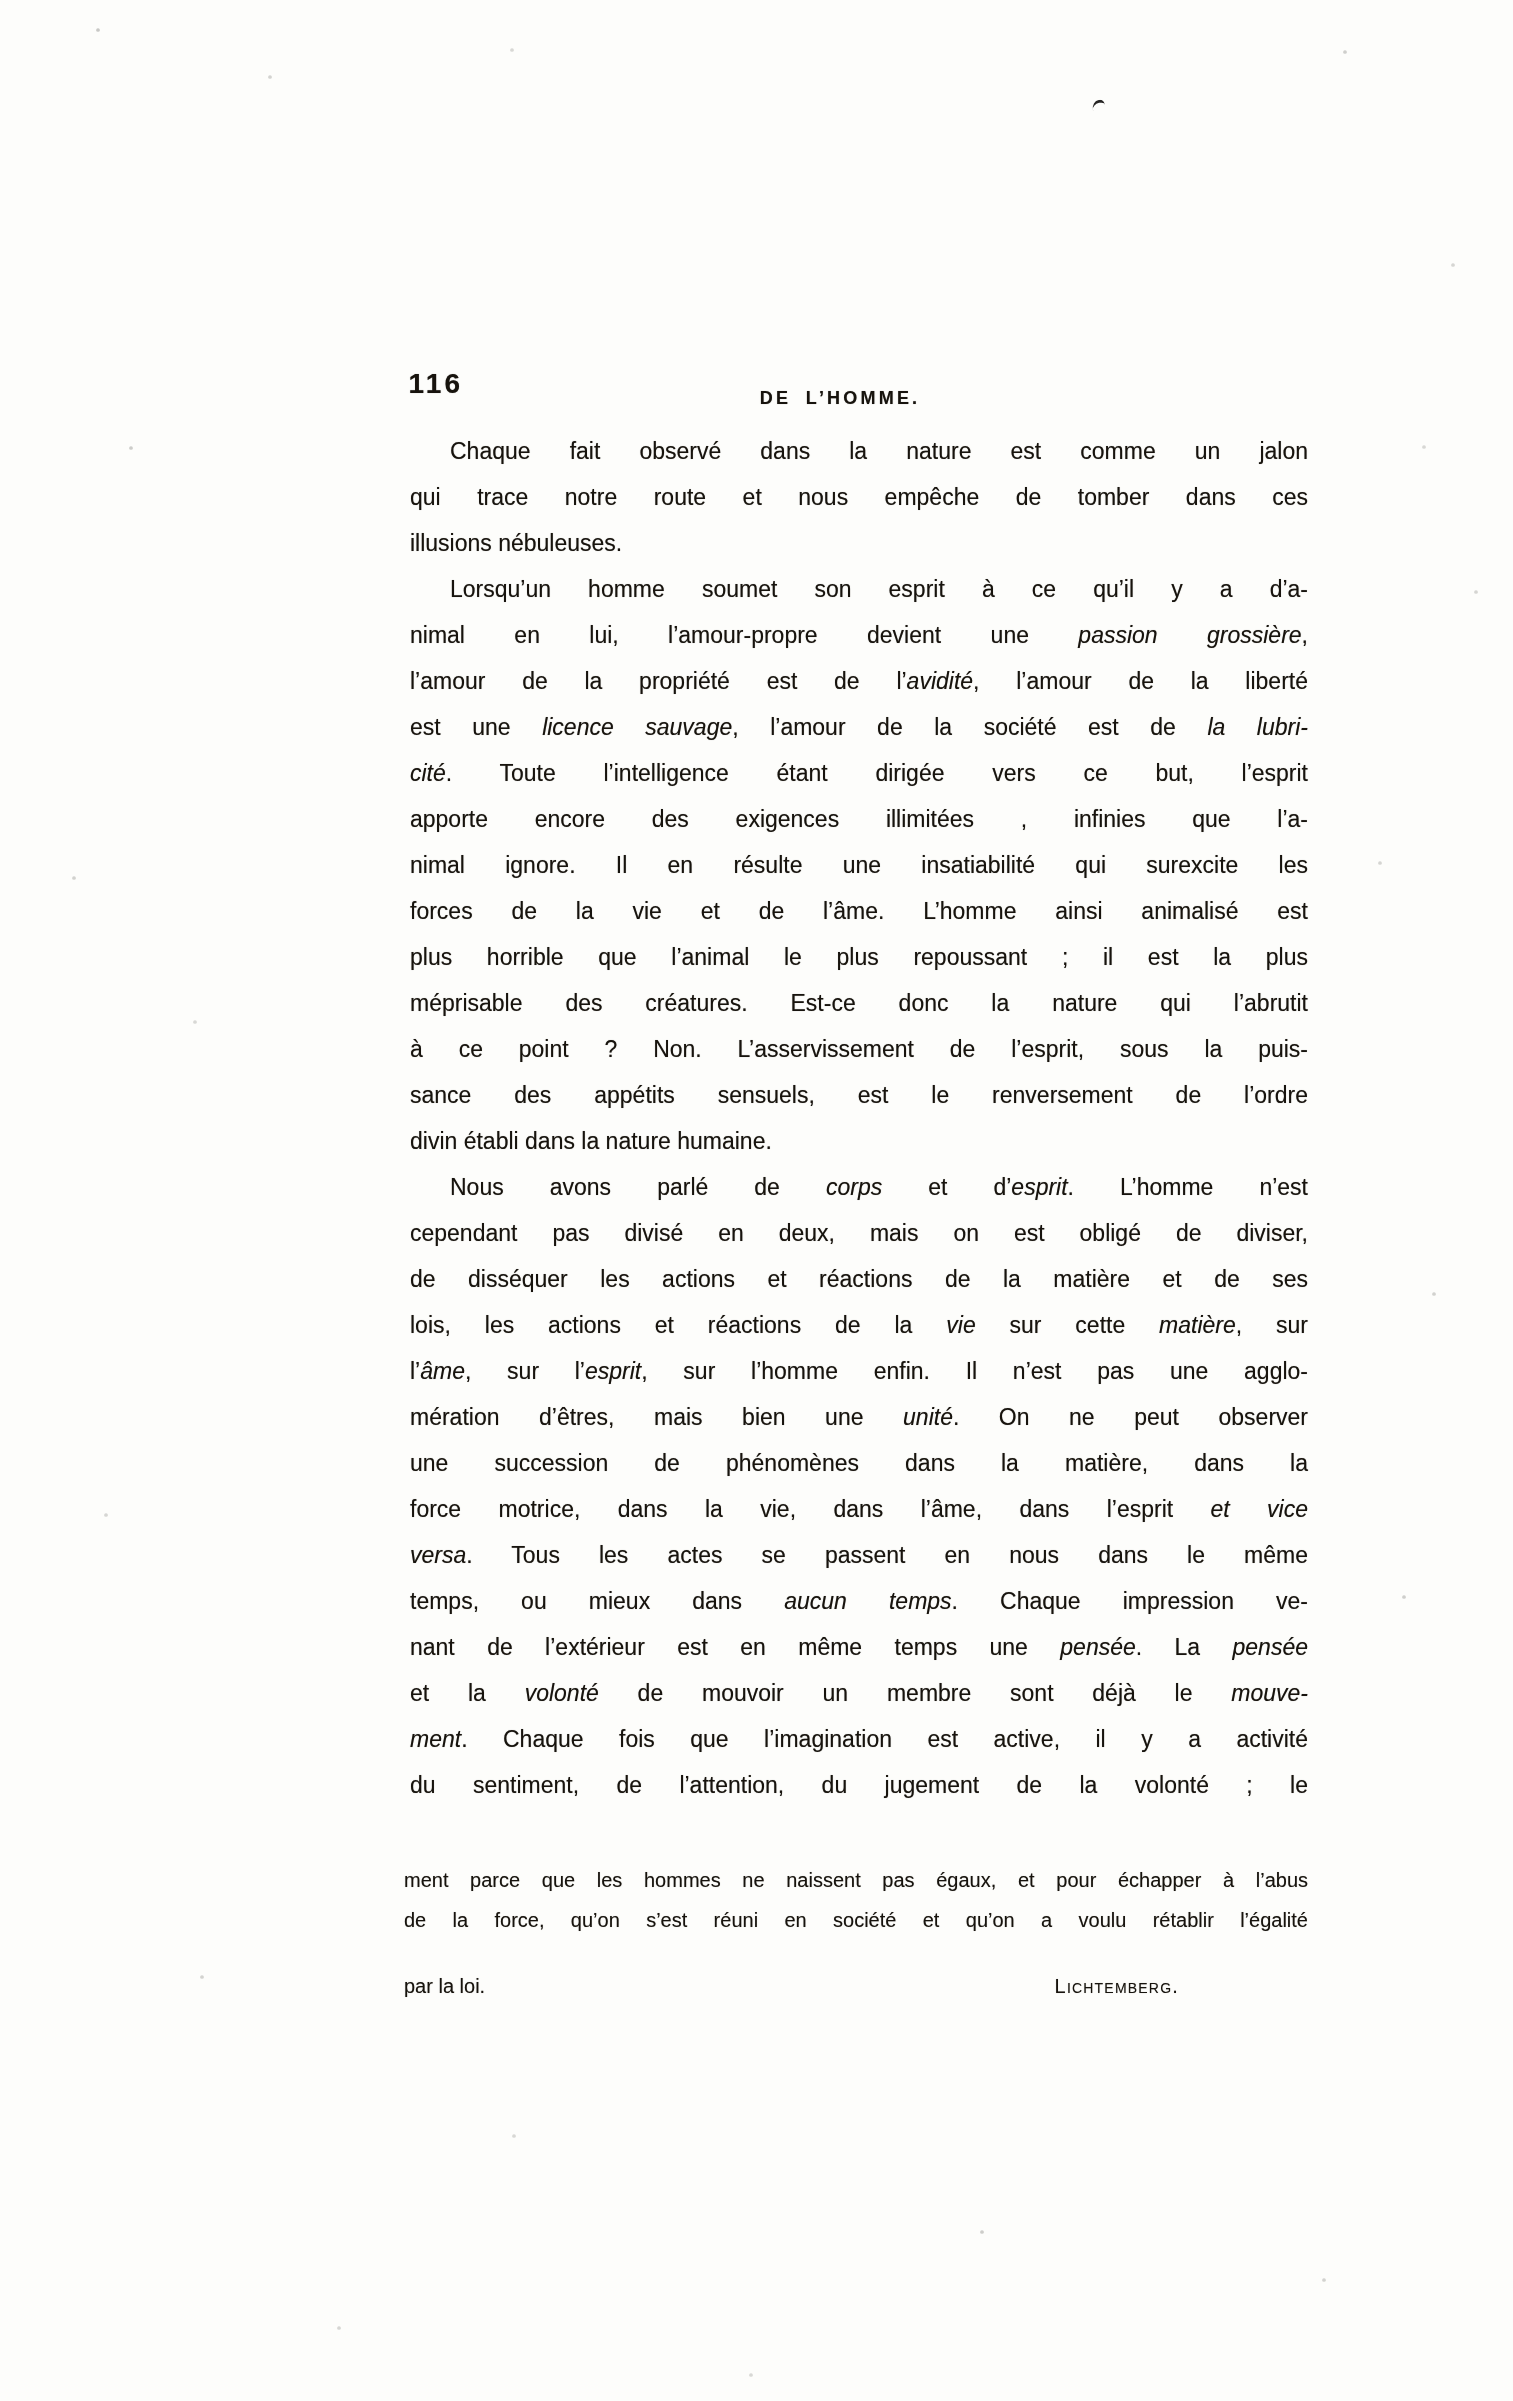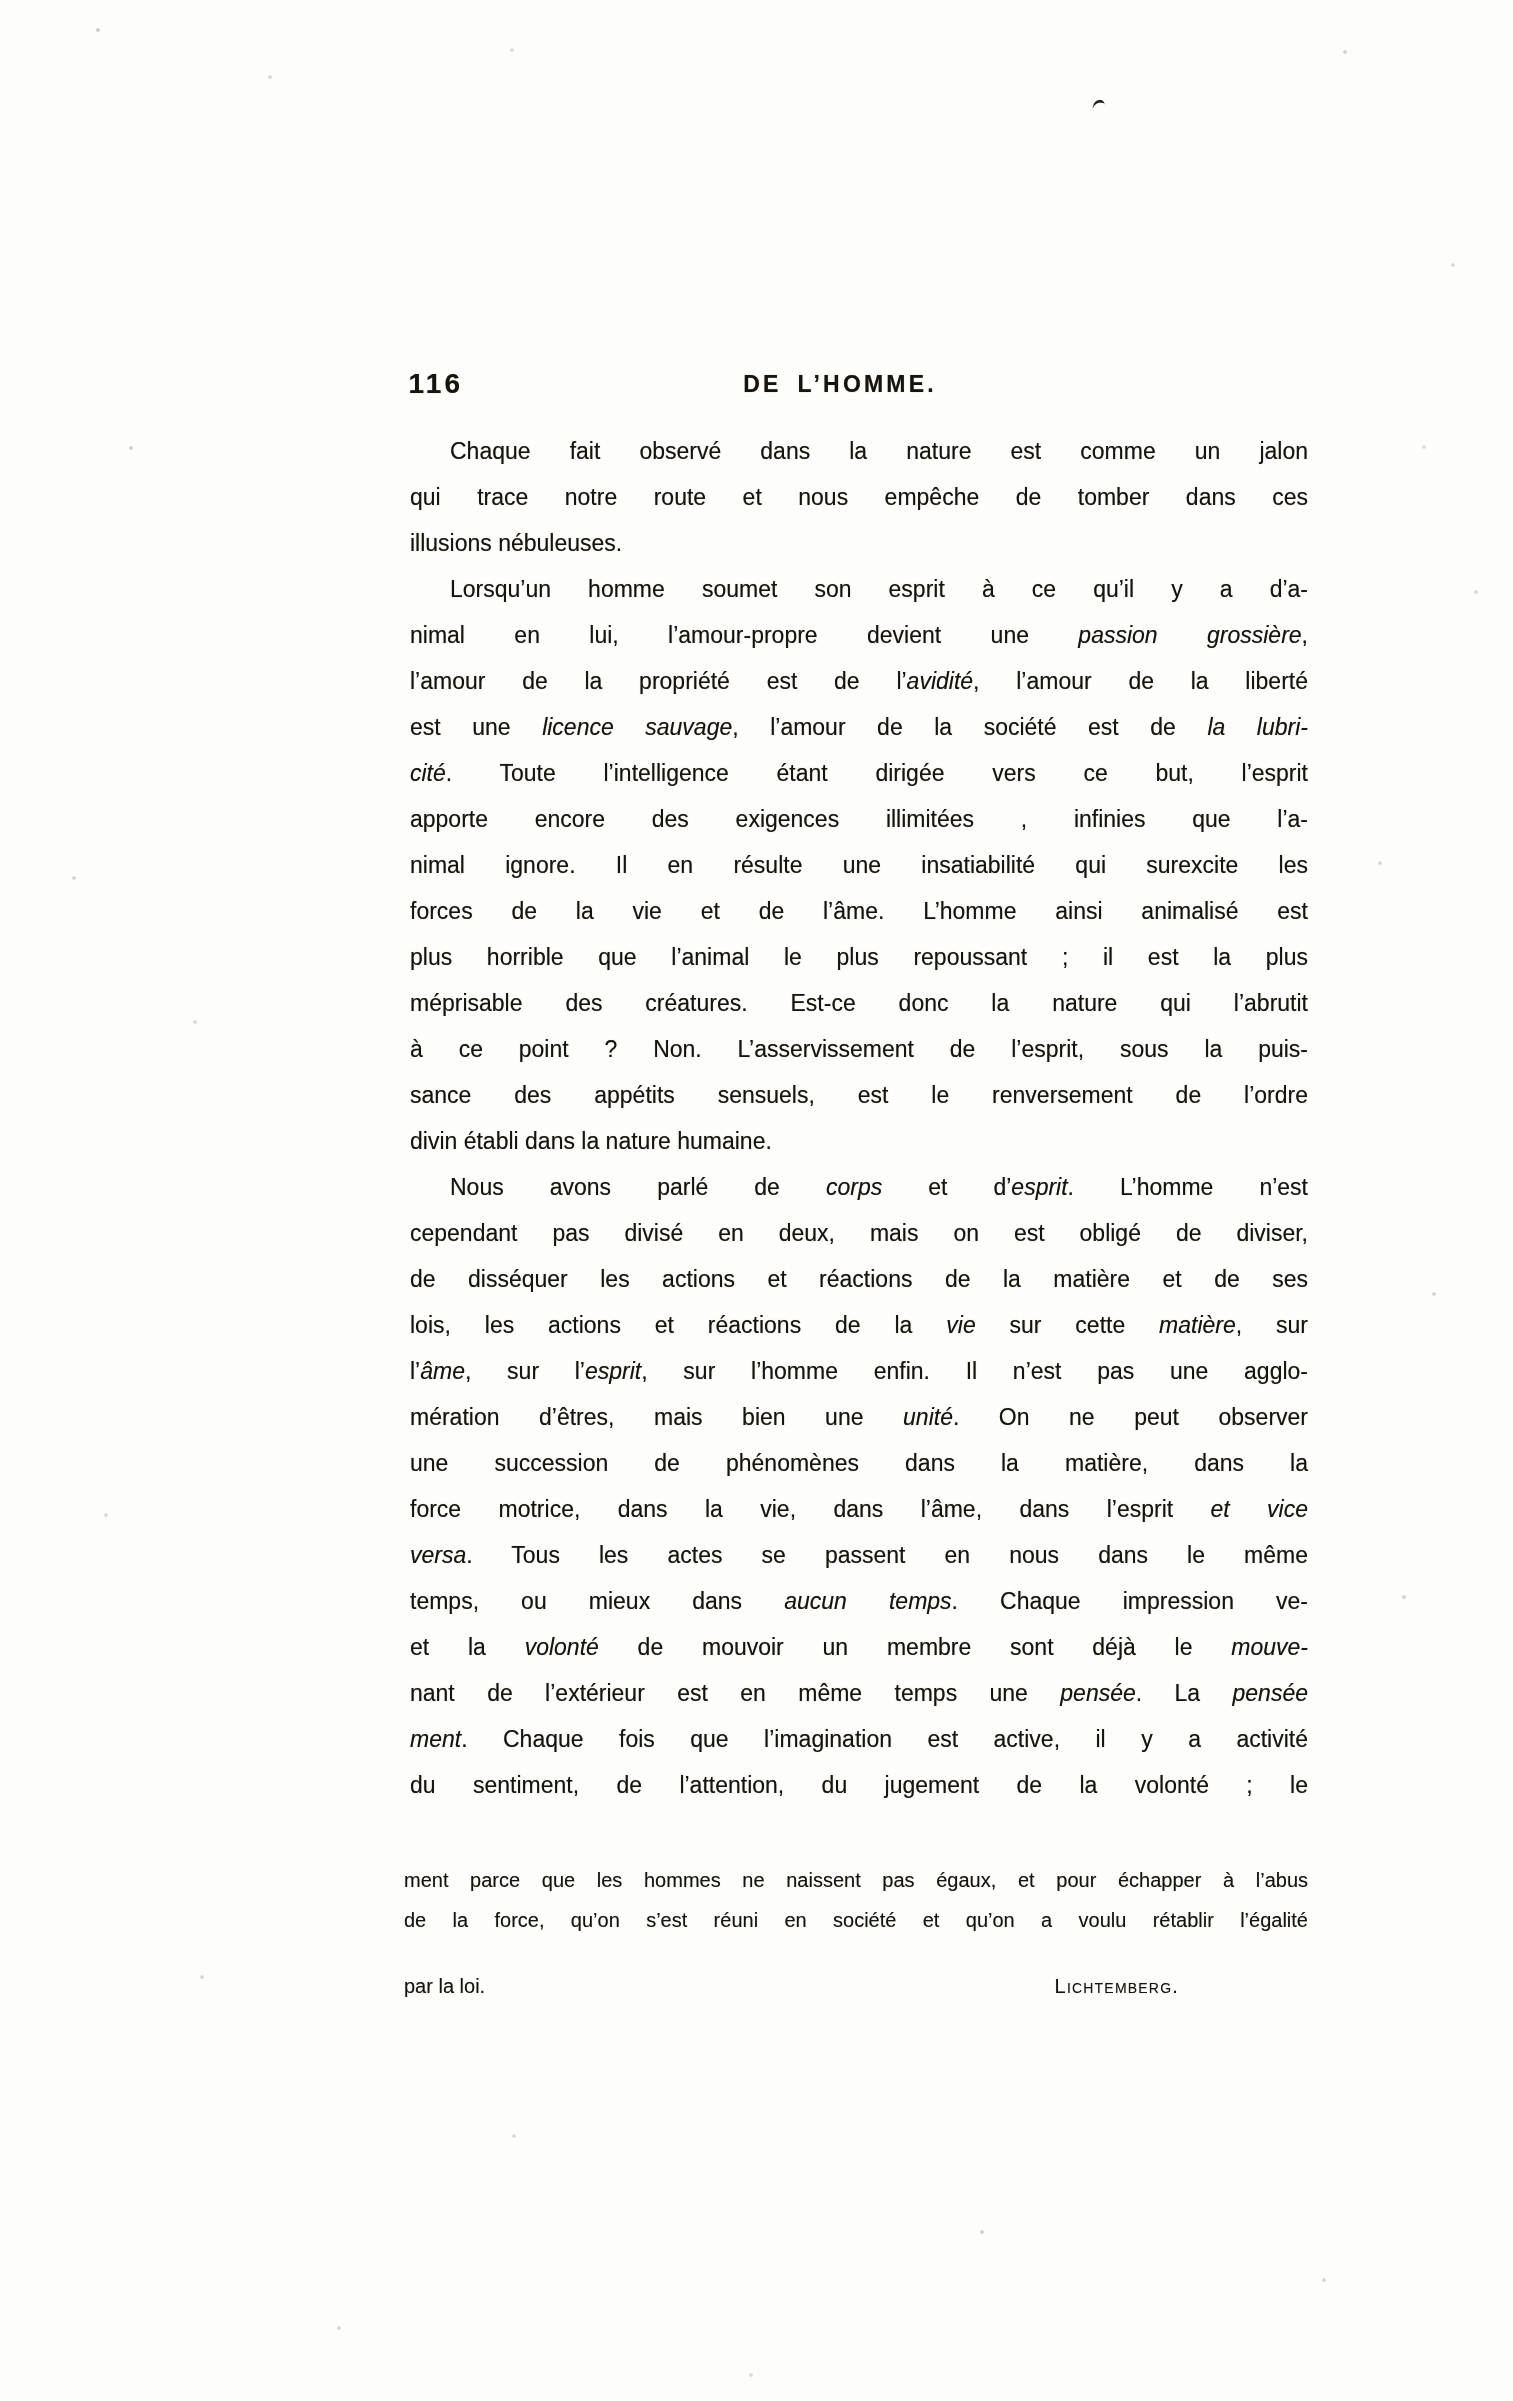--- a/index.html
+++ b/index.html
@@ -33,23 +33,23 @@
     left: -1.6px;
     top: 1.6px;
     font-size: 28px;
     letter-spacing: 3.2px;
     font-weight: bold;
     text-shadow: 0 0 0.8px rgba(23,19,13,.55);
   }
   .running-title {
     position: absolute;
     left: calc(50% - 19px);
-    top: 5px;
+    top: 22px;
     transform: translateX(-50%);
-    font-size: 23px;
+    font-size: 18px;
     font-weight: bold;
     letter-spacing: 3.2px;
     word-spacing: 6.4px;
     white-space: nowrap;
     text-shadow: 0 0 0.8px rgba(23,19,13,.5);
   }
   
   .text-block {
     position: absolute;
     top: 428px;
@@ -168,22 +168,22 @@
         <div class="line indent"><span>Nous avons parlé de </span><span class="it">corps</span><span> et d’</span><span class="it">esprit</span><span>. L’homme n’est</span></div>
         <div class="line"><span>cependant pas divisé en deux, mais on est obligé de diviser,</span></div>
         <div class="line"><span>de disséquer les actions et réactions de la matière et de ses</span></div>
         <div class="line"><span>lois, les actions et réactions de la </span><span class="it">vie</span><span> sur cette </span><span class="it">matière</span><span>, sur</span></div>
         <div class="line"><span>l’</span><span class="it">âme</span><span>, sur l’</span><span class="it">esprit</span><span>, sur l’homme enfin. Il n’est pas une agglo-</span></div>
         <div class="line"><span>mération d’êtres, mais bien une </span><span class="it">unité</span><span>. On ne peut observer</span></div>
         <div class="line"><span>une succession de phénomènes dans la matière, dans la</span></div>
         <div class="line"><span>force motrice, dans la vie, dans l’âme, dans l’esprit </span><span class="it">et vice</span></div>
         <div class="line"><span class="it">versa</span><span>. Tous les actes se passent en nous dans le même</span></div>
         <div class="line"><span>temps, ou mieux dans </span><span class="it">aucun temps</span><span>. Chaque impression ve-</span></div>
+        <div class="line"><span>nant de l’extérieur est en même temps une </span><span class="it">pensée</span><span>. La </span><span class="it">pensée</span></div>
         <div class="line"><span>et la </span><span class="it">volonté</span><span> de mouvoir un membre sont déjà le </span><span class="it">mouve-</span></div>
-        <div class="line"><span>nant de l’extérieur est en même temps une </span><span class="it">pensée</span><span>. La </span><span class="it">pensée</span></div>
         <div class="line"><span class="it">ment</span><span>. Chaque fois que l’imagination est active, il y a activité</span></div>
         <div class="line"><span>du sentiment, de l’attention, du jugement de la volonté ; le</span></div>
       </div>
     </div>
 
   <div class="footnote">
     <div>
         <div class="line"><span>ment parce que les hommes ne naissent pas égaux, et pour échapper à l’abus</span></div>
         <div class="line"><span>de la force, qu’on s’est réuni en société et qu’on a voulu rétablir l’égalité</span></div>
       </div>

